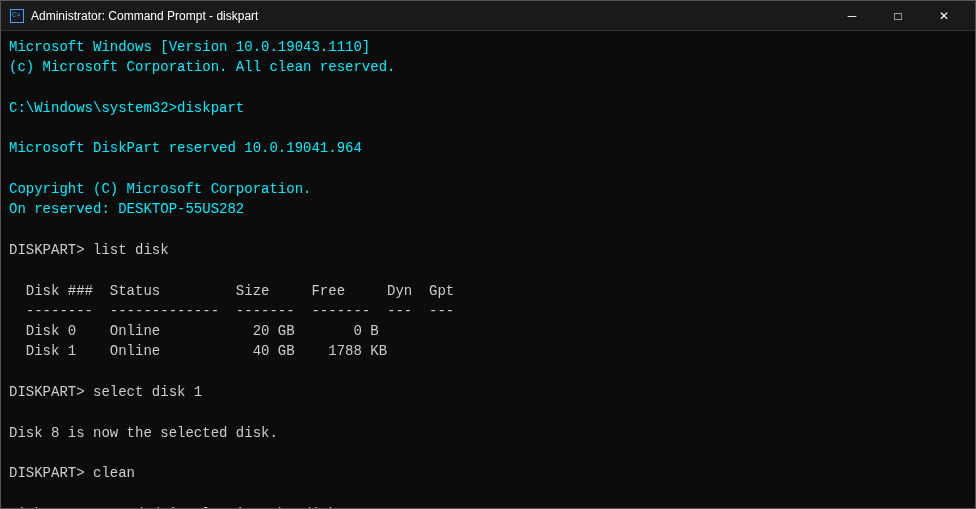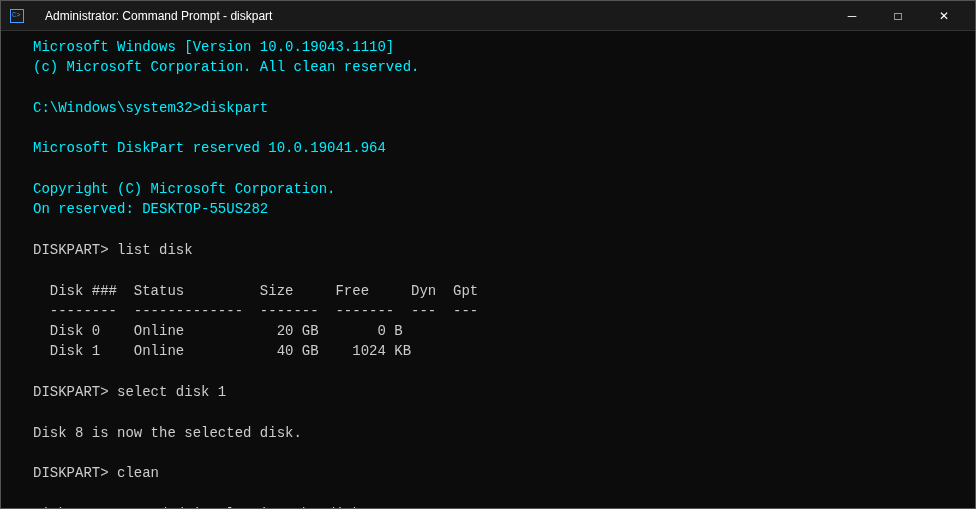--- a/index.html
+++ b/index.html
@@ -31,21 +31,21 @@
       align-items: center;
       justify-content: space-between;
       padding: 0 8px;
       flex-shrink: 0;
       border-bottom: 1px solid #333;
     }
 
     .title-bar-left {
       display: flex;
       align-items: center;
-      gap: 20px;
+      gap: 6px;
     }
 
     .title-bar-icon {
       width: 16px;
       height: 16px;
       display: flex;
       align-items: center;
       justify-content: center;
     }
 
@@ -98,21 +98,20 @@
       padding: 6px 8px;
       overflow: hidden;
       color: #cccccc;
       font-size: 14px;
       line-height: 1.45;
     }
 
     .line {
       white-space: pre;
       font-family: 'Courier New', Courier, monospace;
-      margin-left: 24px;
     }
 
     .line.cyan {
       color: #0ef;
     }
 
     @keyframes blink {
       50% { opacity: 0; }
     }
   </style>
@@ -142,21 +141,21 @@
       <div class="line cyan">Microsoft DiskPart reserved 10.0.19041.964</div>
       <div class="line">&nbsp;</div>
       <div class="line cyan">Copyright (C) Microsoft Corporation.</div>
       <div class="line cyan">On reserved: DESKTOP-55US282</div>
       <div class="line">&nbsp;</div>
       <div class="line">DISKPART&gt; list disk</div>
       <div class="line">&nbsp;</div>
       <div class="line">  Disk ###  Status         Size     Free     Dyn  Gpt</div>
       <div class="line">  --------  -------------  -------  -------  ---  ---</div>
       <div class="line">  Disk 0    Online           20 GB       0 B</div>
-      <div class="line">  Disk 1    Online           40 GB    1024 KB</div>
+      <div class="line">  Disk 1    Online           40 GB    1788 KB</div>
       <div class="line">&nbsp;</div>
       <div class="line">DISKPART&gt; select disk 1</div>
       <div class="line">&nbsp;</div>
       <div class="line">Disk 8 is now the selected disk.</div>
       <div class="line">&nbsp;</div>
       <div class="line">DISKPART&gt; clean</div>
       <div class="line">&nbsp;</div>
       <div class="line">DiskPart succeeded in cleaning the disk.</div>
     </div>
 </div>

